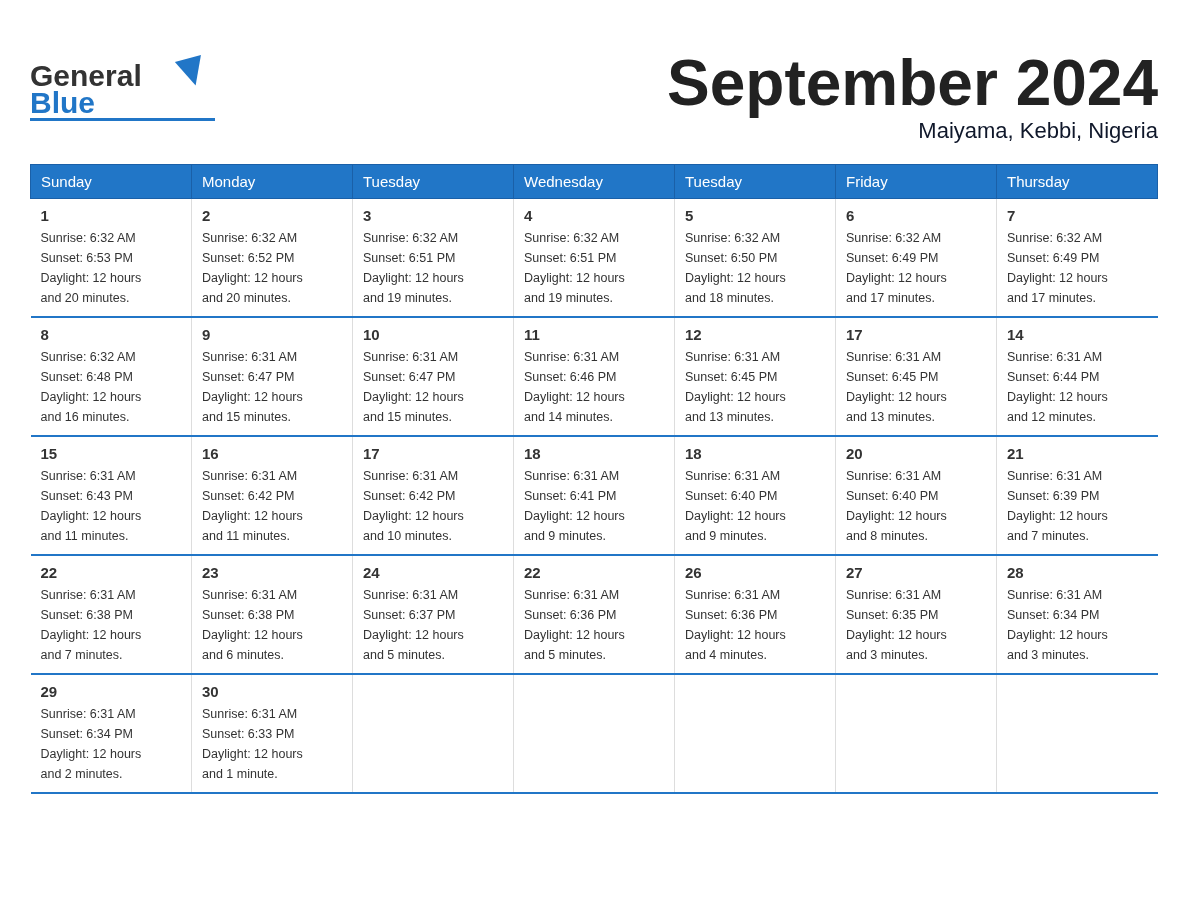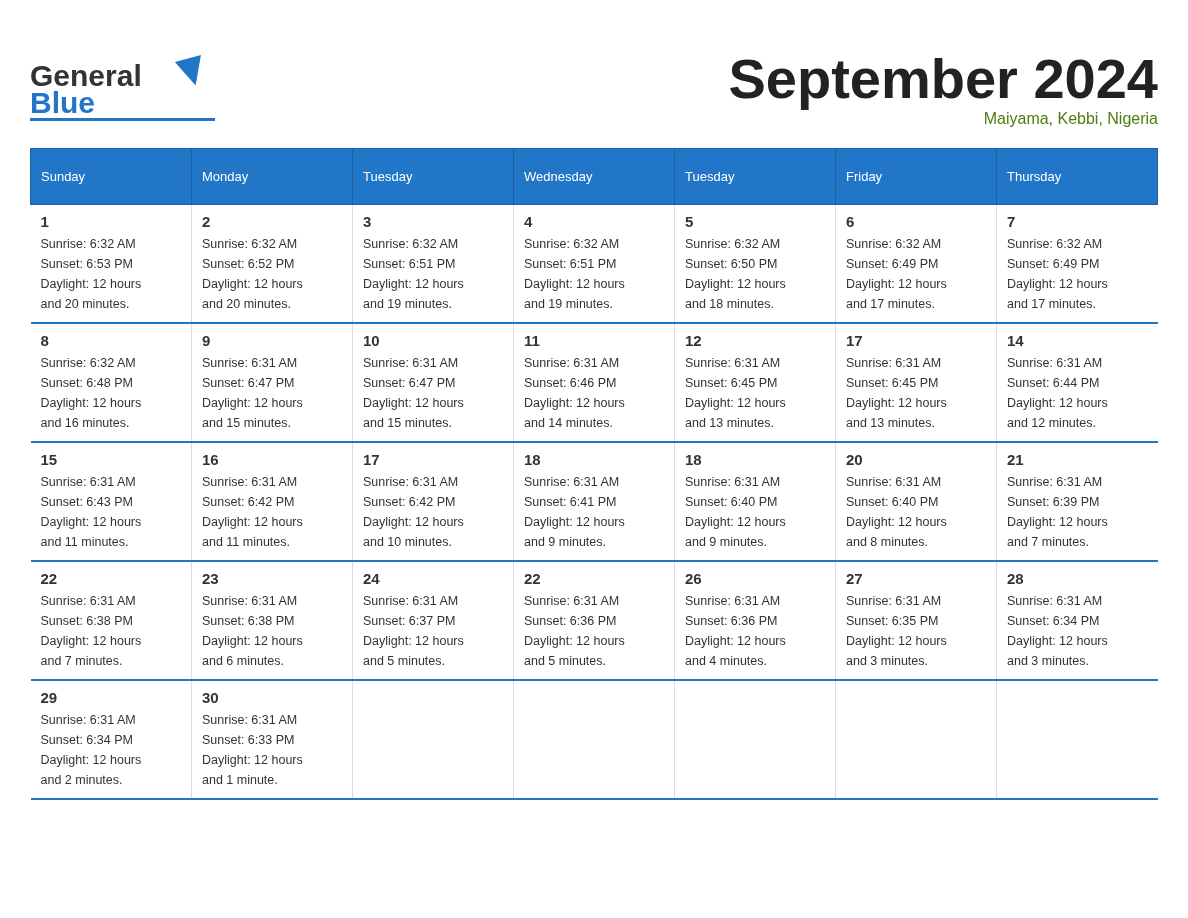--- a/index.html
+++ b/index.html
@@ -20,42 +20,42 @@
     }
     .logo {
       display: flex;
       flex-direction: column;
       align-items: flex-start;
     }
     .title-section {
       text-align: right;
     }
     .title-month {
-      font-size: 56px;
+      font-size: 64px;
       font-weight: bold;
       color: #222;
       line-height: 1.1;
     }
     .title-location {
-      font-size: 16px;
-      color: #4d7c0f;
+      font-size: 22px;
+      color: #0f172a;
     }
     table {
       width: 100%;
       border-collapse: collapse;
       table-layout: fixed;
     }
     thead tr {
       background: #2176c7;
     }
     thead th {
       color: #fff;
-      font-size: 13px;
+      font-size: 15px;
       font-weight: normal;
-      padding: 20px 10px;
+      padding: 8px 10px;
       text-align: left;
       border: 1px solid #1a60a8;
     }
     tbody tr {
       border-bottom: 2px solid #2176c7;
     }
     tbody td {
       vertical-align: top;
       padding: 8px 10px;
       font-size: 12.5px;

